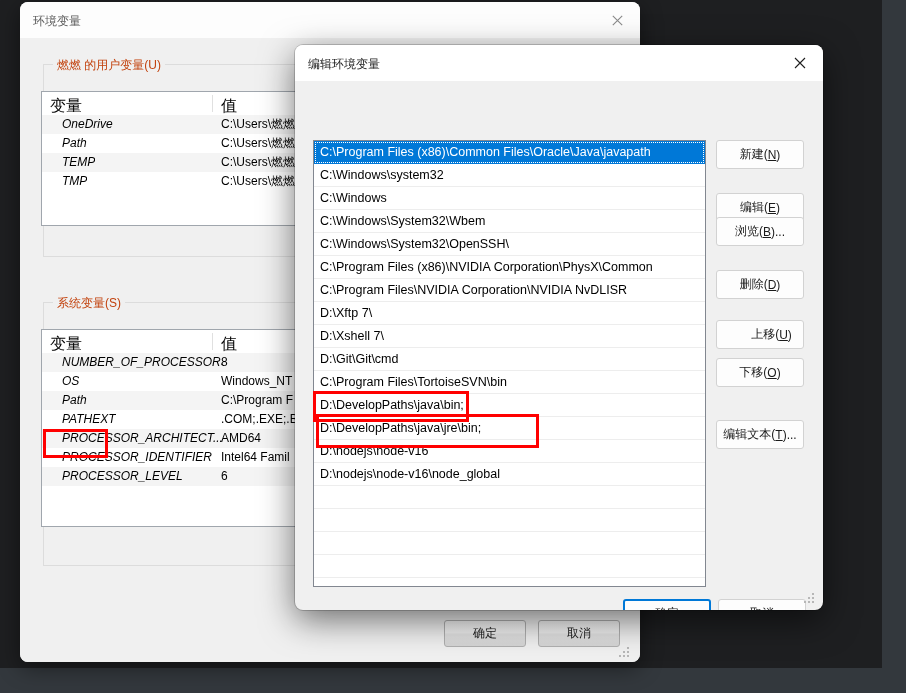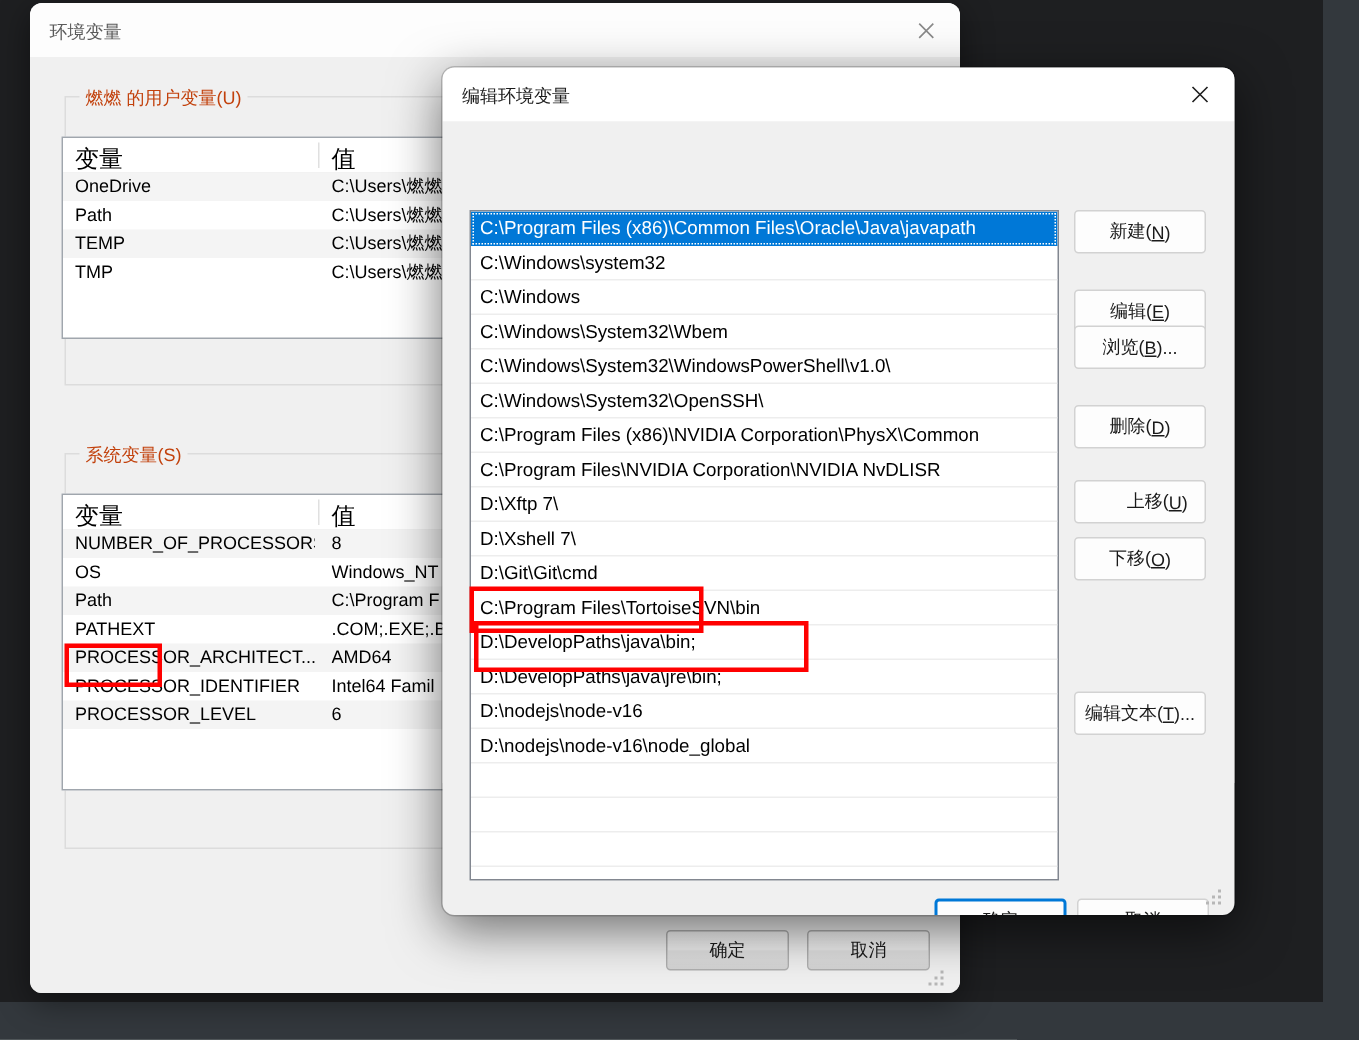--- a/index.html
+++ b/index.html
@@ -131,25 +131,26 @@
   }
   .lv-row {
     position: relative;
     height: 19px;
     line-height: 19px;
     white-space: nowrap;
   }
   .lv-row.alt { background: #f4f4f4; }
   .lv-row .cell-name {
     position: absolute;
-    left: 8px;
+    left: 20px;
     top: 0;
     font-size: 12px;
     overflow: hidden;
     text-overflow: clip;
+    font-style: italic;
   }
   .lv-row .cell-val {
     position: absolute;
     top: 0;
     font-size: 12px;
     overflow: hidden;
     white-space: nowrap;
   }
 
   
@@ -403,21 +404,20 @@
       </svg>
     </div>
   </div>
 
   <div id="dlg-body">
     <div id="path-list">
         <div class="path-row selected">C:\Program Files (x86)\Common Files\Oracle\Java\javapath</div>
         <div class="path-row">C:\Windows\system32</div>
         <div class="path-row">C:\Windows</div>
         <div class="path-row">C:\Windows\System32\Wbem</div>
-        <div class="path-row">C:\Windows\System32\WindowsPowerShell\v1.0\</div>
         <div class="path-row">C:\Windows\System32\OpenSSH\</div>
         <div class="path-row">C:\Program Files (x86)\NVIDIA Corporation\PhysX\Common</div>
         <div class="path-row">C:\Program Files\NVIDIA Corporation\NVIDIA NvDLISR</div>
         <div class="path-row">D:\Xftp 7\</div>
         <div class="path-row">D:\Xshell 7\</div>
         <div class="path-row">D:\Git\Git\cmd</div>
         <div class="path-row">C:\Program Files\TortoiseSVN\bin</div>
         <div class="path-row">D:\DevelopPaths\java\bin;</div>
         <div class="path-row">D:\DevelopPaths\java\jre\bin;</div>
         <div class="path-row">D:\nodejs\node-v16</div>
@@ -452,21 +452,21 @@
         <button class="btn-dlg" style="top: 239px; padding-left: 29px;">
           <span>上移(</span>
           <span class="underline">U</span>
           <span>)</span>
         </button>
         <button class="btn-dlg" style="top: 277px;">
           <span>下移(</span>
           <span class="underline">O</span>
           <span>)</span>
         </button>
-        <button class="btn-dlg" style="top: 339px; margin-top: 41px;">
+        <button class="btn-dlg" style="top: 339px;">
           <span>编辑文本(</span>
           <span class="underline">T</span>
           <span>)...</span>
         </button>
       </div>
 
     <button class="btn-bottom default" style="left:328px; top:518px;">确定</button>
     <button class="btn-bottom" style="left:423px; top:518px;">取消</button>
 
     <div class="grip" style="left:509px; top:512px;">

